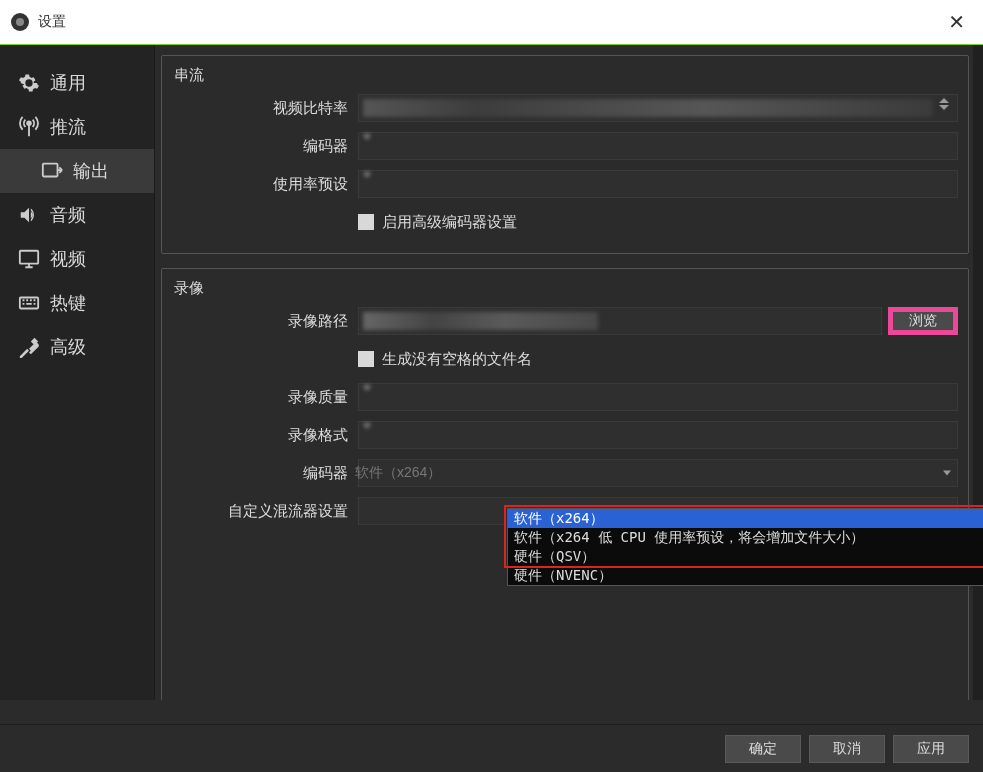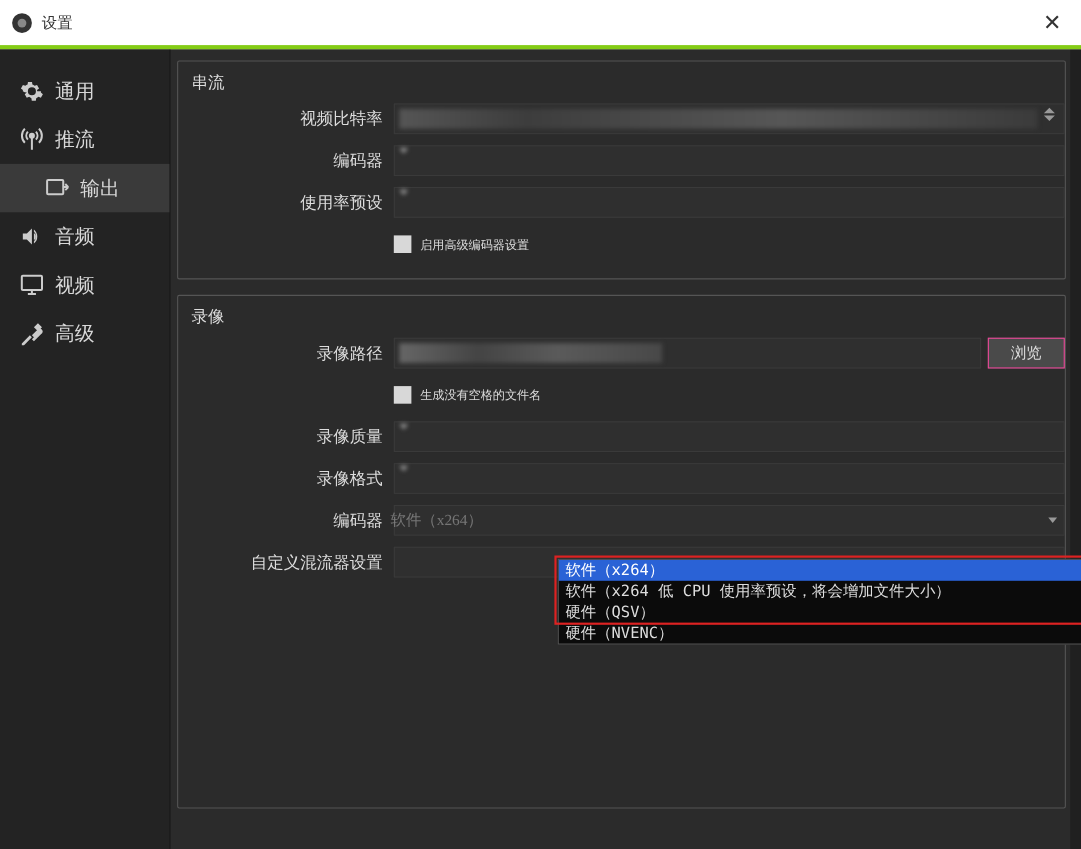--- a/index.html
+++ b/index.html
@@ -11,21 +11,21 @@
       color: #ddd;
       background: #2b2b2b;
       overflow: hidden;
     }
     .titlebar {
       height: 45px;
       background: #ffffff;
       display: flex;
       align-items: center;
       padding: 0 10px;
-      border-bottom: 4px solid #84cc16;
+      border-bottom: 1px solid #84cc16;
       color: #333;
     }
     .titlebar .obs-icon {
       width: 20px; height: 20px; margin-right: 8px;
     }
     .titlebar .title { flex: 1; font-size: 14px; }
     .titlebar .close-x {
       font-size: 20px; cursor: pointer; padding: 0 8px;
       color: #333;
     }
@@ -115,48 +115,47 @@
       width:0;height:0;border-left:4px solid transparent;border-right:4px solid transparent;
       border-top:5px solid #999;
     }
     .checkbox-row {
       display:flex; align-items:center; height:30px; margin-bottom:8px;
     }
     .checkbox-row .form-label { width:196px; }
     .checkbox-box {
       width:16px;height:16px;background:#d8d8d8;margin-right:8px;
     }
-    .checkbox-text { font-size:11px; }
+    .checkbox-text { font-size:15px; }
     .panel {
       border: 1px solid #555;
       border-radius: 2px;
       margin-bottom: 14px;
-      padding: 6px 0 8px 0;
+      padding: 6px 10px 8px 0;
       background: #2b2b2b;
-      font-family: Liberation Serif, serif;
     }
     .panel-title {
       font-size: 15px;
       padding: 4px 0 8px 12px;
       color: #ddd;
     }
     .path-row { display:flex; align-items:center; margin-bottom:8px; height:30px;}
     .path-row .form-label { width:196px; text-align:right; padding-right:10px; font-size:15px }
     .path-input {
       flex:1; height:28px; background:#2f2f2f; border:1px solid #3a3a3a;
       position:relative;
     }
     .path-input.blur::after {
       content:""; position:absolute; left:4px;top:4px;bottom:4px; width:45%;
       background: linear-gradient(90deg,#666 0%, #444 30%, #5a5a5a 60%, #484848 100%);
       filter: blur(2px);
     }
     .browse-btn {
       height:28px; width:70px; margin-left:6px;
-      background:#4a4a4a; border:1px solid #ec4899;
+      background:#4a4a4a; border:5px solid #ec4899;
       display:flex;align-items:center;justify-content:center;
       font-size:14px; cursor:pointer;
     }
     .rec-encoder {
       flex:1; height:28px; background:#2f2f2f; border:1px solid #3a3a3a;
       display:flex; align-items:center; padding:0 6px;
       position:relative; font-size:14px;
     }
     .rec-encoder::after {
       content:""; position:absolute; right:6px; top:50%; transform:translateY(-50%);
@@ -274,20 +273,29 @@
         <span class="icon">
           <svg width="22" height="22" viewBox="0 0 24 24" fill="none" stroke="#ccc" stroke-width="2">
               <rect x="2" y="3" width="20" height="14" rx="1"></rect>
               <path d="M8 21h8M12 17v4"></path>
             </svg>
         </span>
         <span class="lbl">视频</span>
       </div>
       <div class="sidebar-item">
         <span class="icon">
+          <svg width="22" height="22" viewBox="0 0 24 24" fill="none" stroke="#ccc" stroke-width="2">
+              <rect x="2" y="6" width="20" height="12" rx="1"></rect>
+              <path d="M5 9h2M9 9h2M13 9h2M17 9h2M5 13h2M17 13h2M9 13h6"></path>
+            </svg>
+        </span>
+        <span class="lbl">热键</span>
+      </div>
+      <div class="sidebar-item">
+        <span class="icon">
           <svg width="22" height="22" viewBox="0 0 24 24" fill="#ccc">
               <path d="M22 6l-4 4-4-4 4-4 4 4zM2 22l8-8 2 2-8 8H2v-2zm12-6l-2-2 5-5a3 3 0 114 4l-7 7-2-2 2-2z"></path>
             </svg>
         </span>
         <span class="lbl">高级</span>
       </div>
     </div>
 
     <div class="main">
       <div class="right-scroll"></div>
@@ -356,13 +364,18 @@
       <div class="dropdown-open">
         <div class="opt sel">软件（x264）</div>
         <div class="opt">软件（x264 低 CPU 使用率预设，将会增加文件大小）</div>
         <div class="opt">硬件（QSV）</div>
         <div class="opt">硬件（NVENC）</div>
       </div>
       <div class="highlight-box"></div>
     </div>
   </div>
 
+  <div class="footer">
+    <button><span>确定</span></button>
+    <button><span>取消</span></button>
+    <button><span>应用</span></button>
+  </div>
 </div>
 
 </body></html>

